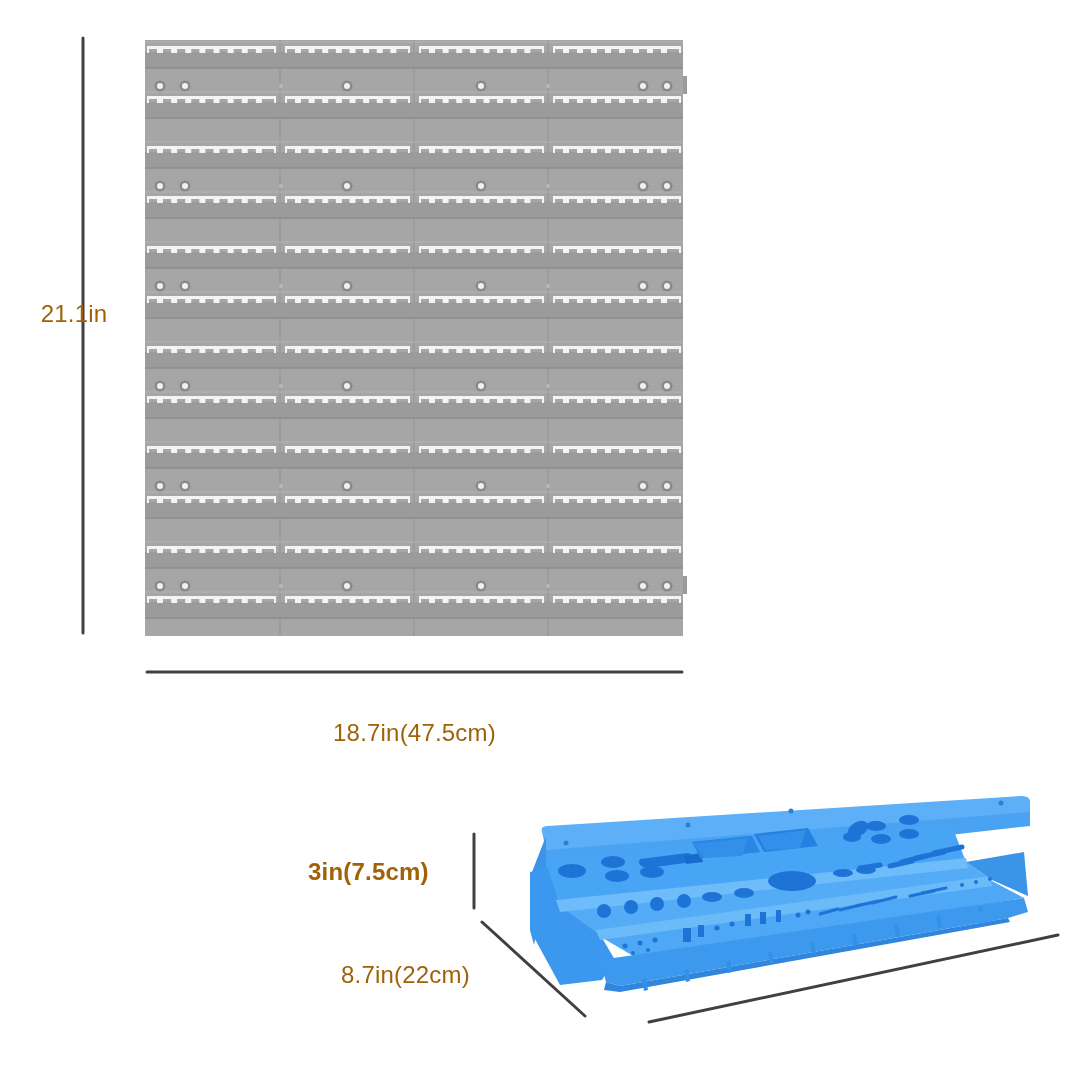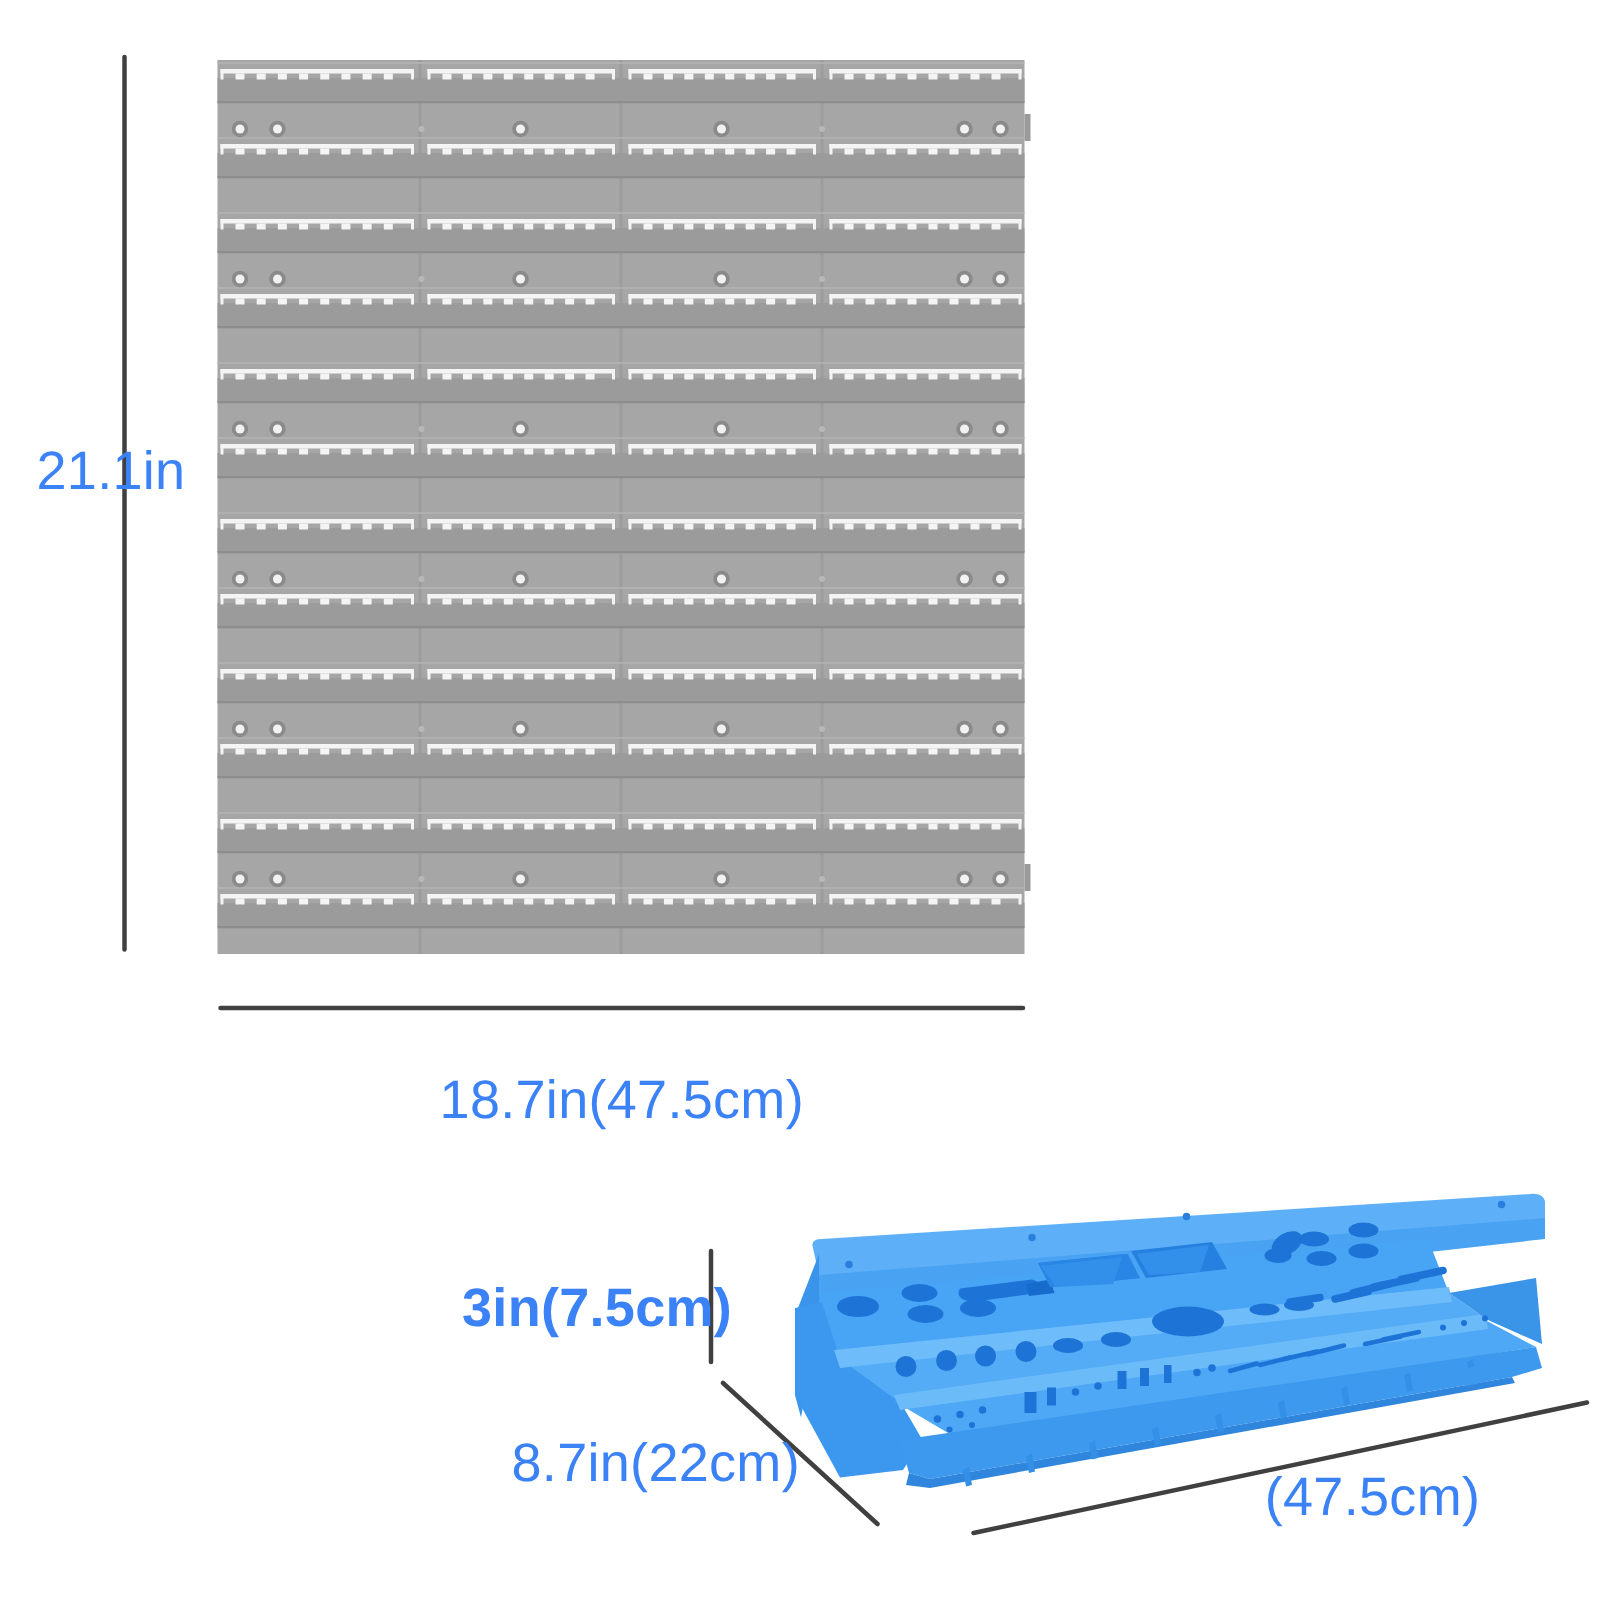--- a/index.html
+++ b/index.html
@@ -1,17 +1,17 @@
 <!DOCTYPE html>
 <html><head>
 <meta charset="utf-8">
 <style>
   html,body{margin:0;padding:0;background:#ffffff;}
   body{width:1080px;height:1080px;position:relative;overflow:hidden;font-family:"Liberation Sans","DejaVu Sans",sans-serif;color:#3f3f3f;}
-  .dim-text{position:absolute;font-size:36px;line-height:34px;color:#3b82f6;font-weight:300;letter-spacing:0.2px;white-space:nowrap;}
+  .dim-text{position:absolute;font-size:24px;line-height:34px;color:#a16207;font-weight:300;letter-spacing:0.2px;white-space:nowrap;}
   .center{text-align:center;}
   svg{position:absolute;left:0;top:0;}
 </style>
 </head>
 <body>
 
 <svg width="1080" height="1080" viewBox="0 0 1080 1080">
 
   <line x1="83" y1="38" x2="83" y2="633" stroke="#404040" stroke-width="3" stroke-linecap="round"></line>
 
@@ -800,14 +800,13 @@
   <div>21.1in</div>
 </div>
 
 <div class="dim-text center" style="left:147px;top:684px;width:535px;margin-top:32px;">18.7in(47.5cm)</div>
 
 <div class="dim-text" style="left:308px;top:855px;font-weight:bold;">3in(7.5cm)</div>
 
 <div class="dim-text" style="left:341px;top:958px;">8.7in(22cm)</div>
 
 <div class="dim-text center" style="left:840px;top:981px;width:150px;">
-  <div>(47.5cm)</div>
 </div>
 
 </body></html>

